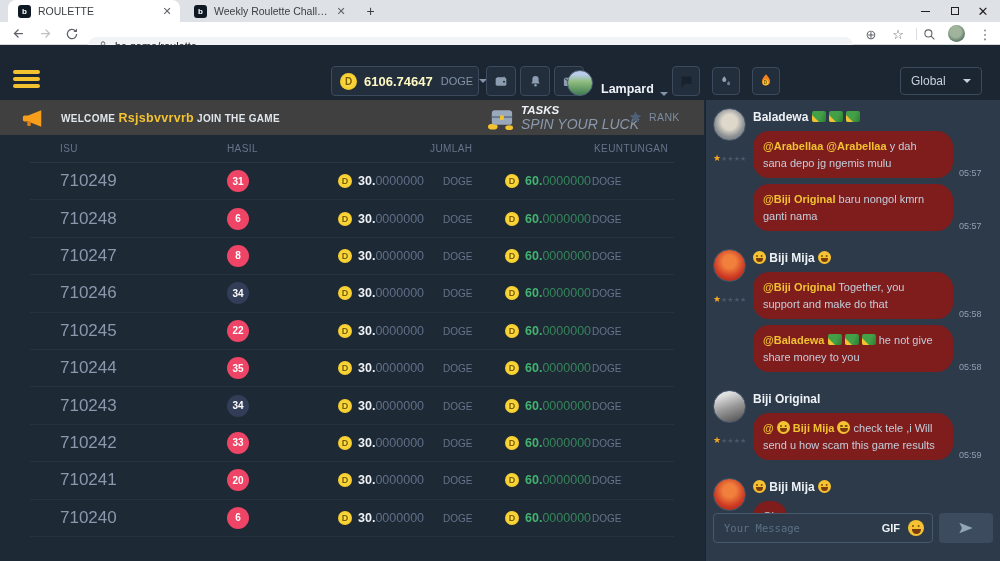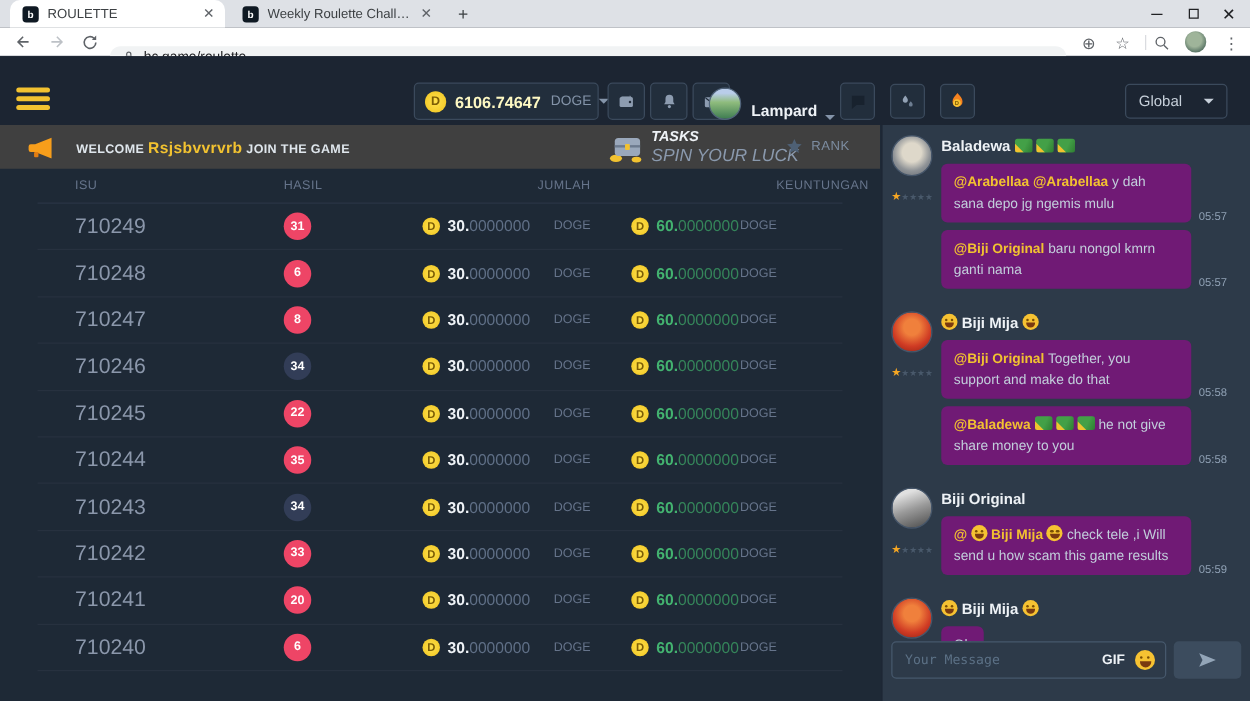--- a/index.html
+++ b/index.html
@@ -52,21 +52,21 @@
   .ann-player { color:#f2c230; font-size:12.5px; }
   .tasks-box { position:absolute; left:487px; top:4px; display:flex; align-items:center; }
   .tasks-txt { margin-left:7px; font-style:italic; }
   .tasks-title { color:#eef2f6; font-weight:bold; font-size:11.5px; }
   .tasks-sub { color:#8a99ad; font-size:14px; }
   .rank-box { position:absolute; left:628px; top:10px; display:flex; align-items:center; }
   .rank-label { color:#7c8ca0; font-size:10.5px; margin-left:6px; letter-spacing:.4px; }
 
   .thead { position:absolute; top:90px; left:30px; width:644px; height:28px; border-bottom:1px solid #2a3545; }
   .th { position:absolute; top:8px; font-size:10px; color:#66748b; letter-spacing:.4px; }
-  .th.c0{left:30px;} .th.c1{left:197px;} .th.c2{left:400px;} .th.c3{left:555px;padding-left:36px;}
+  .th.c0{left:30px;} .th.c1{left:197px;} .th.c2{left:400px;} .th.c3{left:528px;padding-left:36px;}
 
   .tbody { position:absolute; top:118px; left:0; width:704px; }
   .trow { position:relative; height:37.4px; margin:0 30px; border-bottom:1px solid #27313f; }
   .trow > * { position:absolute; top:50%; transform:translateY(-50%); }
   .c-id { left:30px; color:#8b97ab; font-size:17px; }
   .c-badge { left:197px; width:22px; height:22px; border-radius:50%; color:#fff; font-size:10px; font-weight:bold; display:flex; align-items:center; justify-content:center; }
   .badge-red { background:#ee4566; } .badge-black { background:#323d57; }
   .p-coin1{left:308px;} .p-num1{left:328px;} .p-doge1{left:413px;}
   .p-coin2{left:475px;} .p-num2{left:495px;} .p-doge2{left:562px;}
   .num { font-size:12.5px; white-space:nowrap; }
@@ -82,21 +82,21 @@
   .msg-left { width:40px; flex:0 0 40px; }
   .avatar { width:33px; height:33px; border-radius:50%; border:1px solid #46566a; }
   .av-baladewa { background:radial-gradient(circle at 50% 42%, #ded8ca 0 32%, #8e9296 62%, #5c636d); }
   .av-bijimija { background:radial-gradient(circle at 50% 38%, #f0803c 0 26%, #cf3b24 62%, #8e1f12); }
   .av-bijioriginal { background:linear-gradient(160deg,#e0e0e0 18%, #9a9a9a 52%, #4a4a4a); }
   .stars { margin-top:6px; white-space:nowrap; }
   .st-on { color:#f5a623; font-size:9px; } .st-off { color:#49596b; font-size:7px; }
   .msg-right { flex:1; min-width:0; }
   .uname { color:#eef2f6; font-weight:bold; font-size:12px; margin:2px 0 7px; }
   .bubble-row { display:flex; align-items:flex-end; margin-bottom:6px; }
-  .bubble { display:inline-block; max-width:200px; background:#701a75; border-radius:5px; padding:7px 10px; font-size:11px; line-height:1.5; color:#c2cedb; }
+  .bubble { display:inline-block; max-width:200px; background:#7f1d1d; border-radius:16px; padding:7px 10px; font-size:11px; line-height:1.5; color:#c2cedb; }
   .mention { color:#f2c230; font-weight:bold; }
   .time { font-size:9px; color:#8fa0b4; margin-left:6px; white-space:nowrap; }
 
   .e-grin { display:inline-block; width:13px; height:13px; border-radius:50%; background:#f6c232; position:relative; vertical-align:-2px; }
   .e-grin::before { content:""; position:absolute; left:3px; top:3.5px; width:2.2px; height:2.2px; border-radius:50%; background:#7a4e04; box-shadow:4.6px 0 0 #7a4e04; }
   .e-grin::after { content:""; position:absolute; left:2.8px; bottom:2.2px; width:7.4px; height:4px; border-radius:0 0 8px 8px; background:#7a3a10; }
   .e-flag { display:inline-block; width:14px; height:11px; border-radius:2px; background:linear-gradient(115deg,#43a047 55%, #2e7d32); position:relative; vertical-align:-1px; overflow:hidden; }
   .e-flag::after { content:""; position:absolute; left:0; bottom:0; border-left:7px solid #f2c230; border-top:7px solid transparent; }
 
   .chat-input-bar { position:absolute; left:0; bottom:3px; width:295px; height:45px; }

